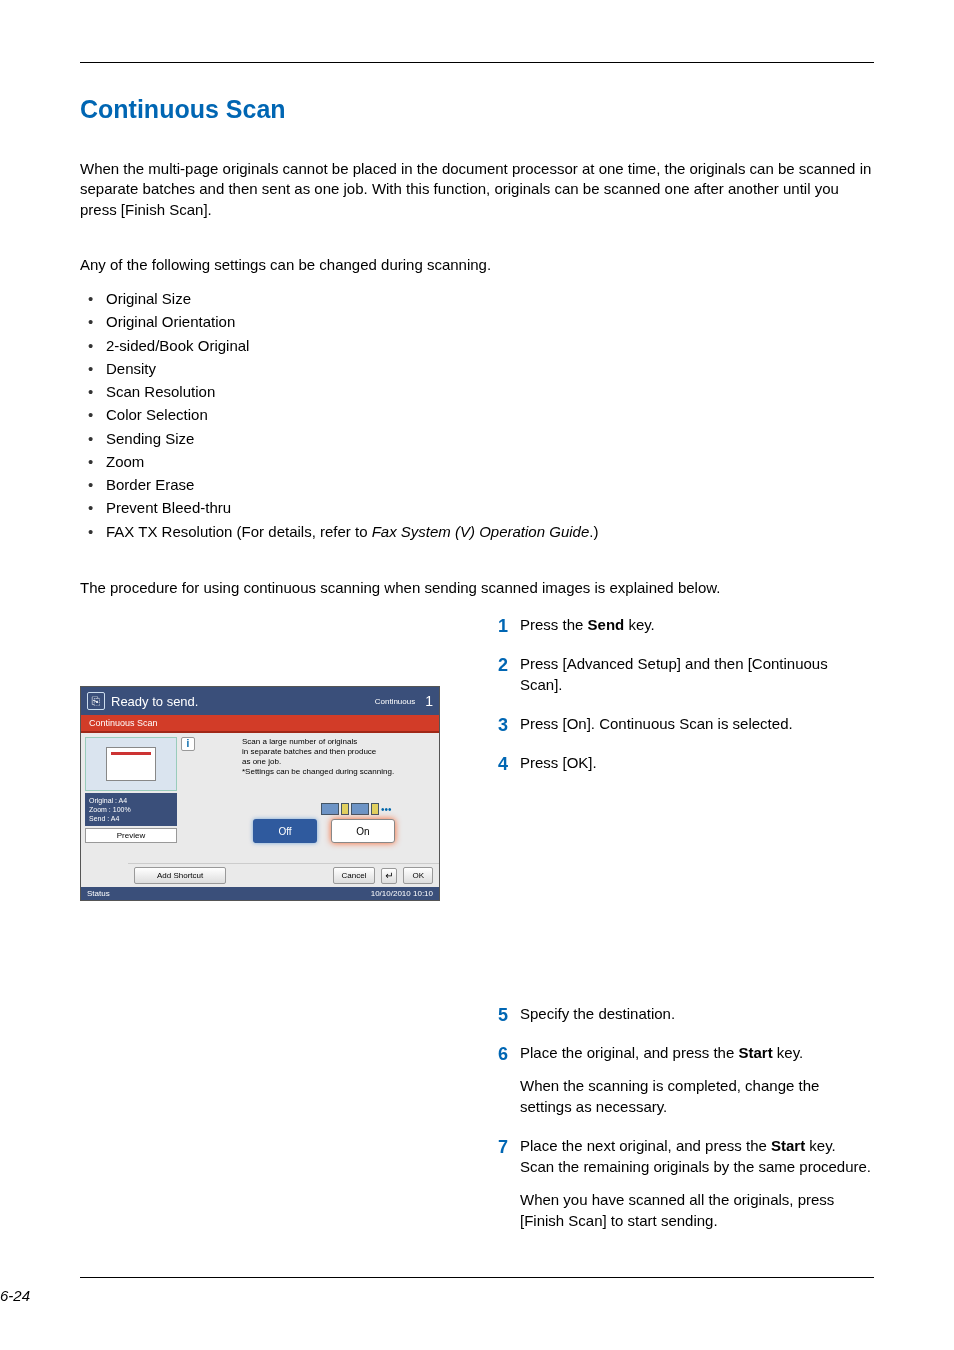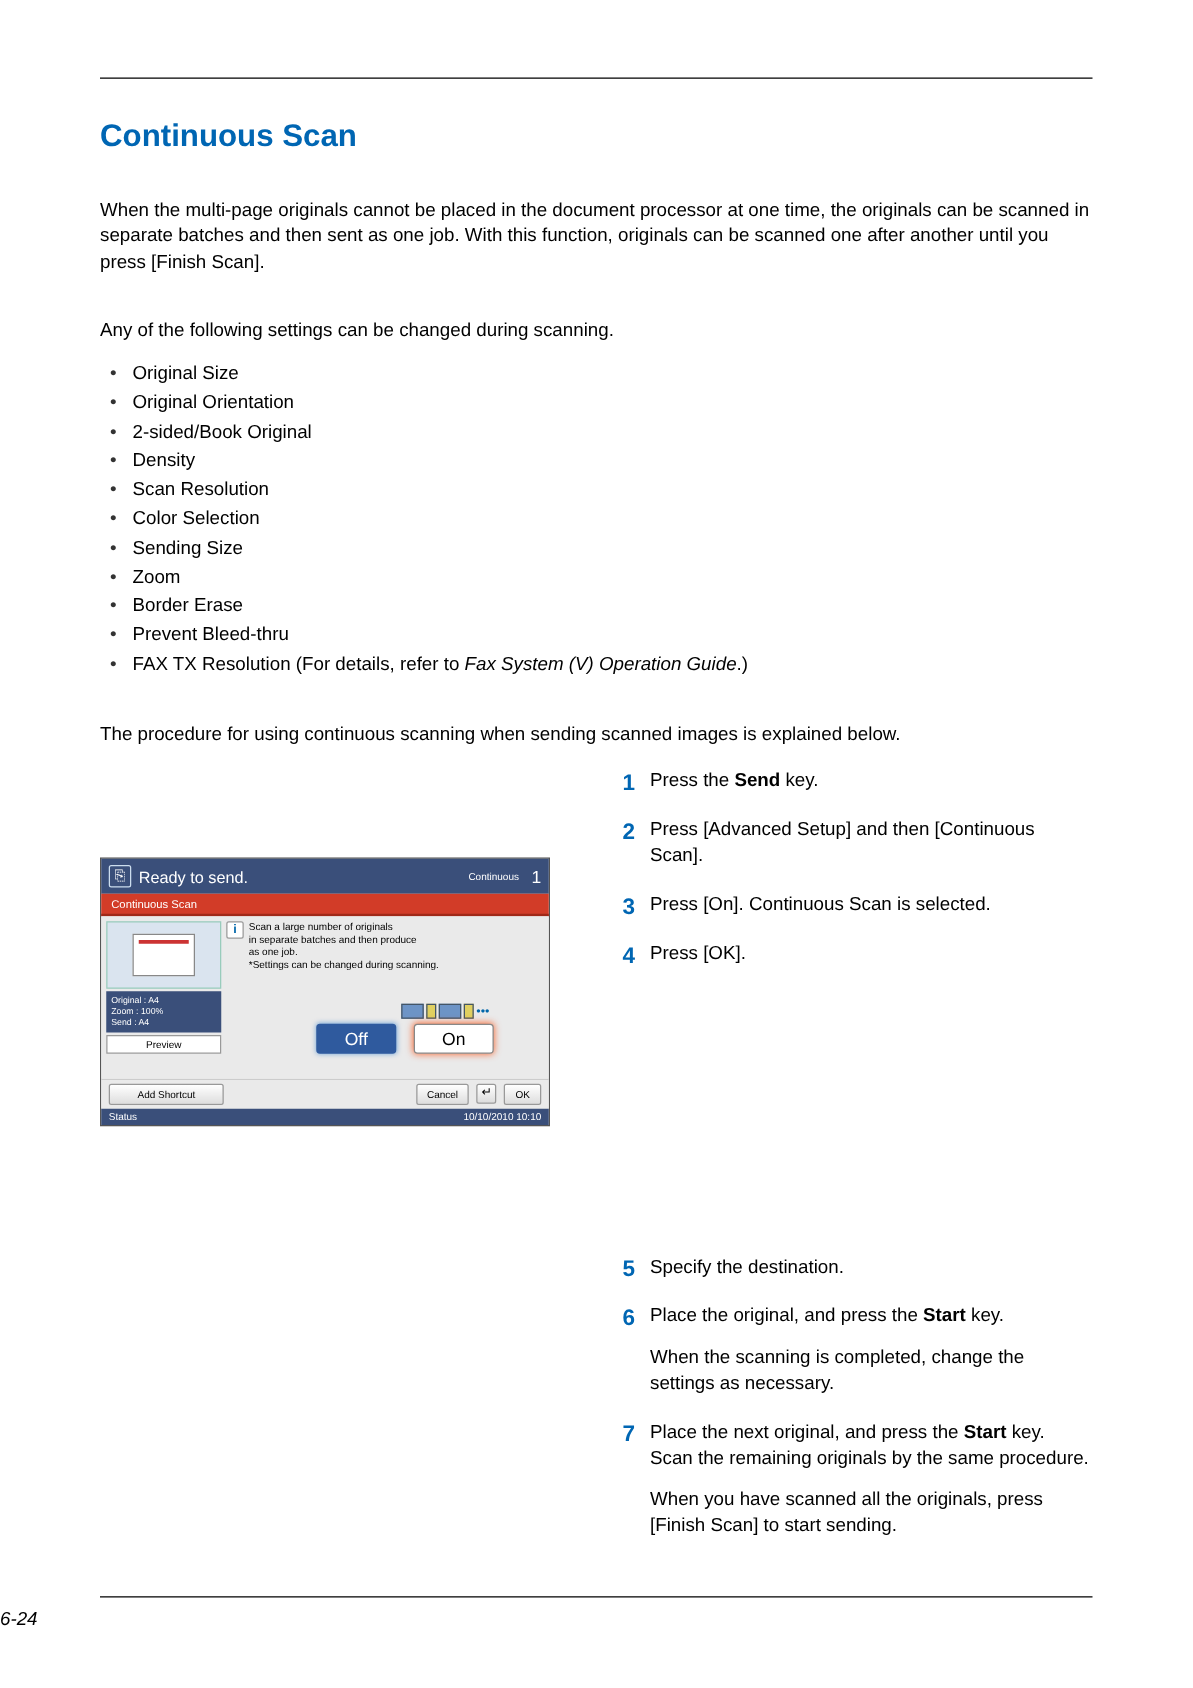--- a/index.html
+++ b/index.html
@@ -35,30 +35,30 @@
   .panel-body { background: #eaeaea; display: flex; padding: 4px; gap: 4px; height: 130px; position: relative; }
   .panel-side { width: 92px; display: flex; flex-direction: column; gap: 2px; }
   .side-thumb { background: #dae4ef; border: 1px solid #9cb; height: 54px; display:flex; flex-direction:column; align-items:center; justify-content:center; padding:2px; }
   .thumb-doc { width: 50px; height: 34px; background: #fff; border:1px solid #888; position:relative; }
   .thumb-doc::before { content:""; position:absolute; top:4px; left:4px; right:4px; height:3px; background:#c33; }
   .side-info { background:#3a4f7a; font-size:7px; padding:3px 4px; line-height:1.3; }
   .side-preview { background:#fff; border:1px solid #999; color:#000; text-align:center; font-size:8px; padding:2px 0; }
   .panel-main { flex:1; position:relative; }
   .info-row { display:flex; gap:4px; align-items:flex-start; }
   .info-i { width:14px; height:14px; border:1px solid #999; background:#fff; color:#06a; text-align:center; font-weight:bold; font-size:10px; line-height:12px; border-radius:2px; }
-  .info-text { color:#000; font-size:8px; line-height:1.25; }
+  .info-text { color:#000; font-size:8px; line-height:1.25;margin-left:43px; }
   .panel-icons-row { position:absolute; top:66px; left:140px; display:flex; gap:2px; align-items:center; }
   .mini-icon { width:18px; height:12px; background:#6d94c6; border:1px solid #456; }
   .mini-icon.y { background:#e0d060; width:8px; }
   .dots { color:#06a; font-size:10px; }
   .panel-buttons { position:absolute; top:82px; left:72px; display:flex; gap:14px; }
-  .pbtn { width:64px; height:24px; border-radius:3px; box-shadow:0 0 4px rgba(0,100,200,.5); display:flex; align-items:center; justify-content:center; font-size:14px; }
+  .pbtn { width:64px; height:24px; border-radius:3px; box-shadow:0 0 4px rgba(0,100,200,.5); display:flex; align-items:center; justify-content:center; font-size:10px; }
   .pbtn.off { background:#2f5a9e; color:#fff; }
   .pbtn.on { background:#fff; color:#000; border:1px solid #888; box-shadow:0 0 6px rgba(255,70,0,.8); }
-  .panel-actions { background:#eaeaea; display:flex; align-items:flex-start; padding:3px 6px; gap:6px; border-top:1px solid #ccc; }
+  .panel-actions { background:#eaeaea; display:flex; align-items:flex-end; padding:3px 6px; gap:6px; border-top:1px solid #ccc;margin-left:47px; }
   .abtn { background:linear-gradient(#fff,#ddd); border:1px solid #999; border-radius:2px; color:#000; font-size:8px; padding:3px 8px; }
   .abtn.wide { padding:3px 22px; }
   .spacer { flex:1; }
   .back-icon { width:16px; height:16px; background:linear-gradient(#fff,#ddd); border:1px solid #999; border-radius:2px; color:#000; font-size:10px; text-align:center; line-height:14px; }
   .panel-status { background:#3a4f7a; display:flex; justify-content:space-between; padding:2px 6px; font-size:8px; }
 </style>
 </head>
 <body>
 <div class="page">
 

